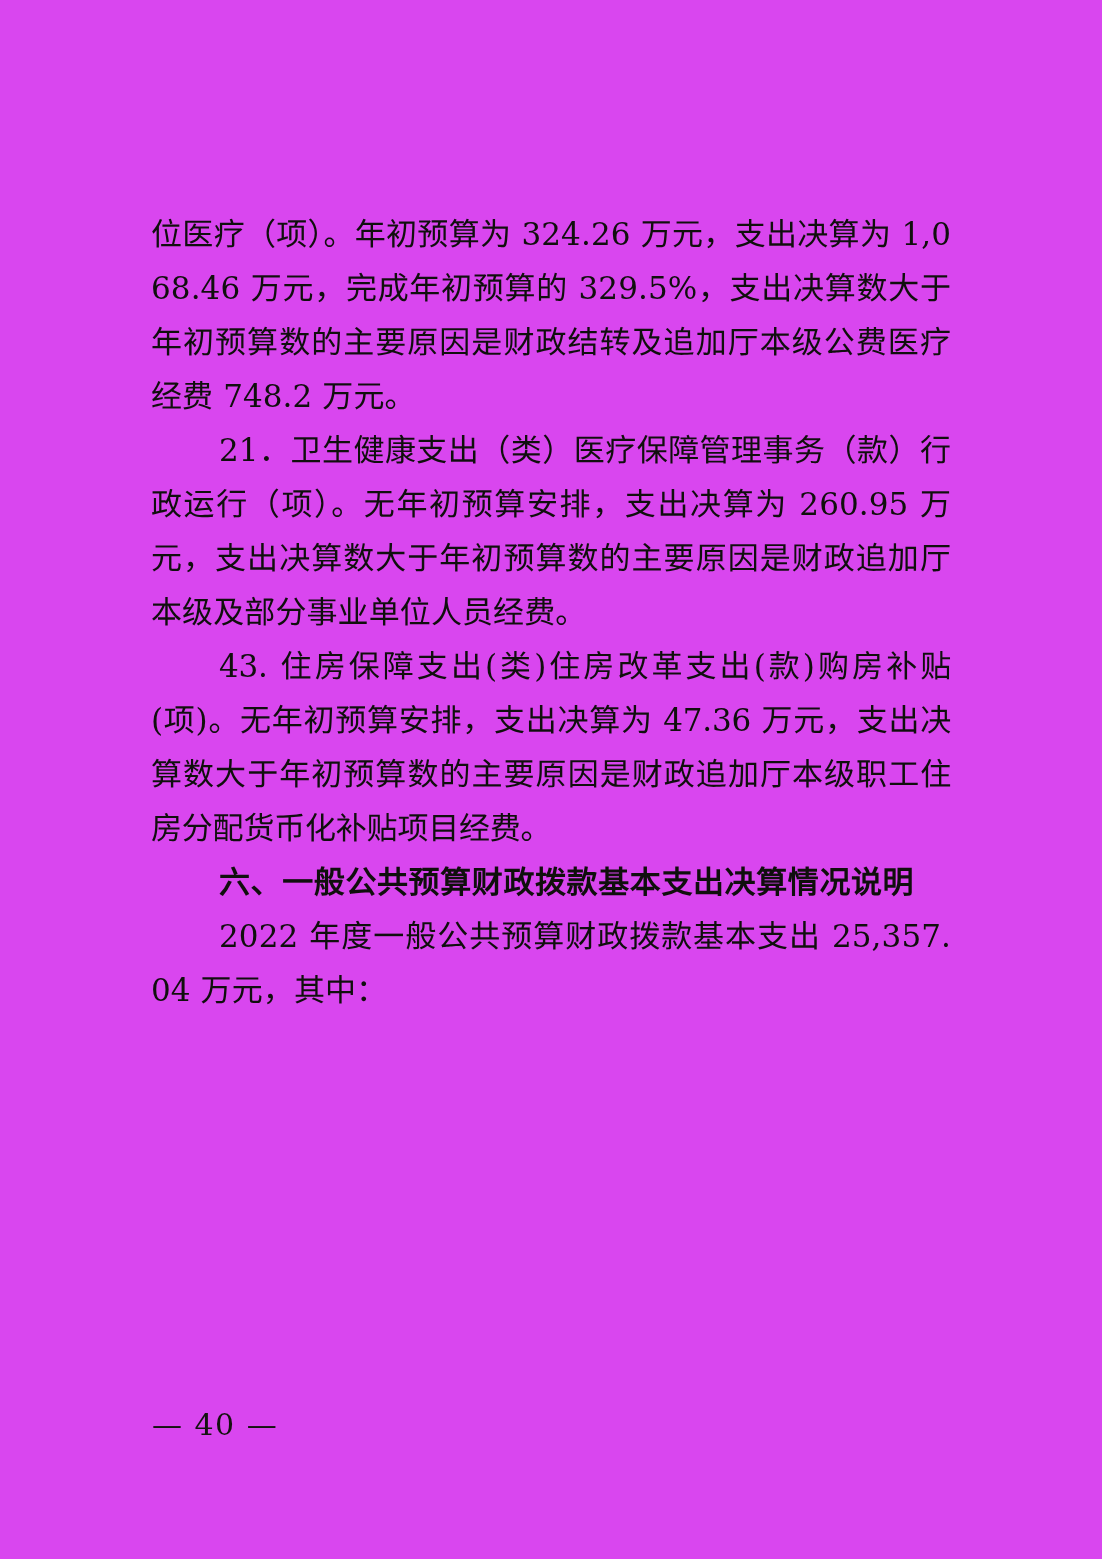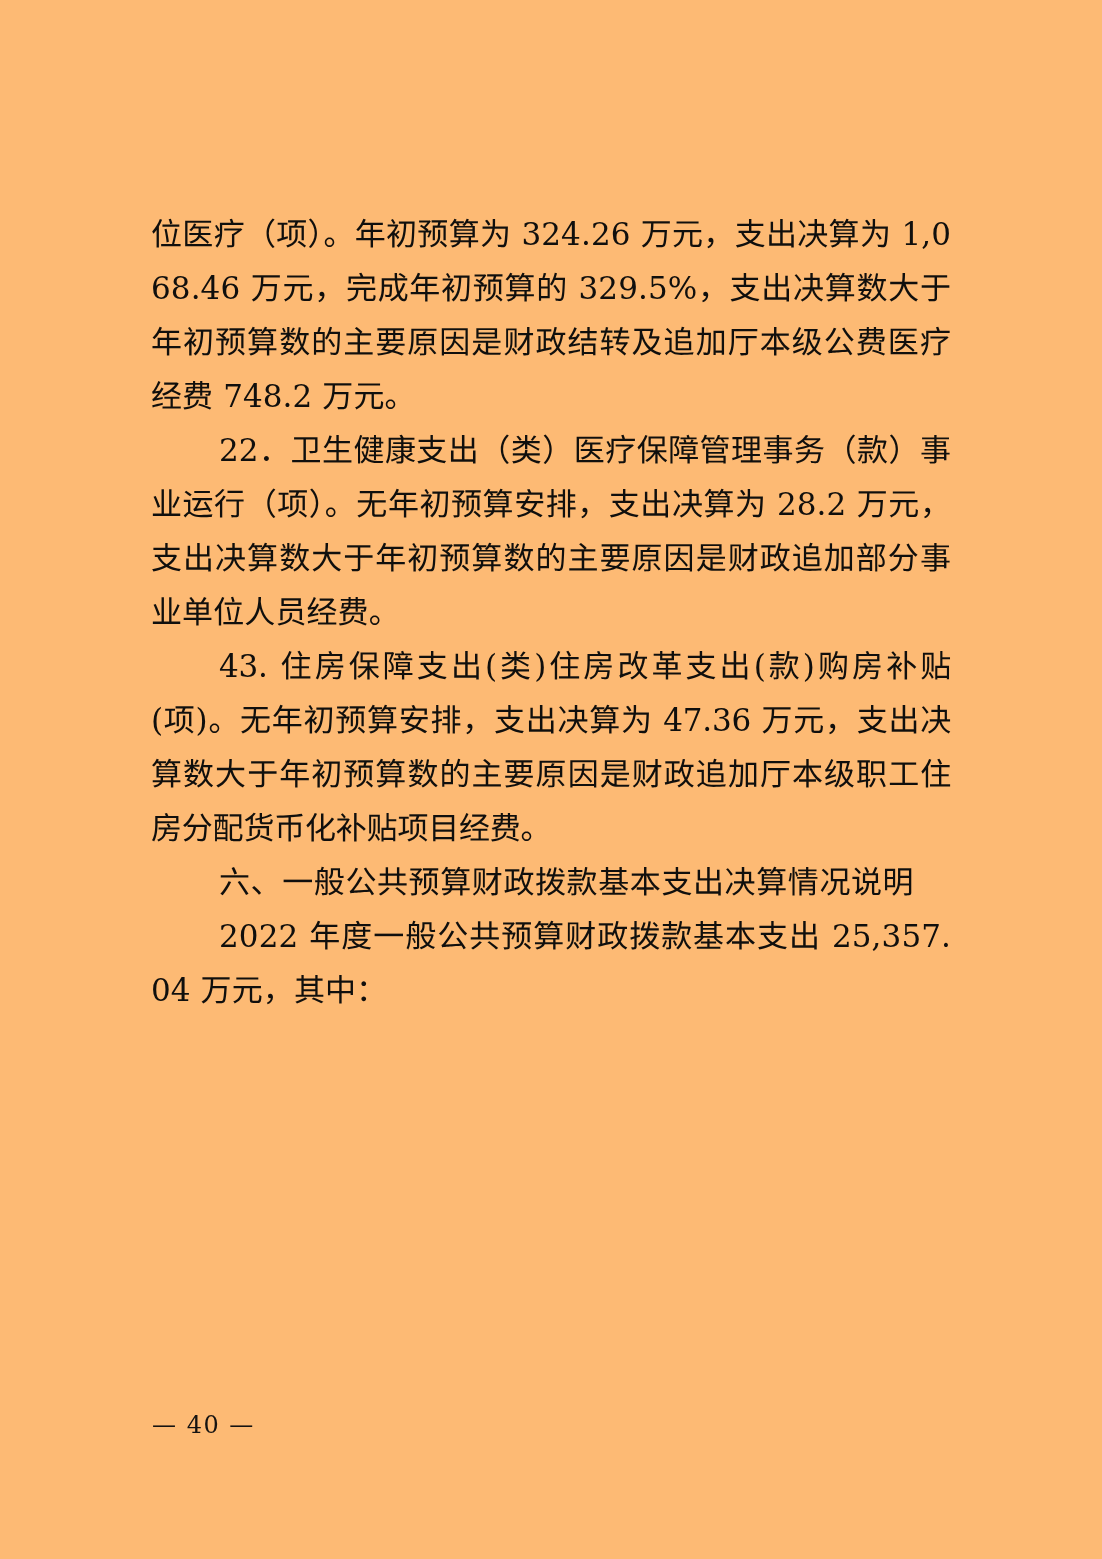--- a/index.html
+++ b/index.html
@@ -7,21 +7,21 @@
     margin: 0;
     padding: 0;
     background: #ffffff;
   }
 
   .page {
     position: relative;
     width: 1102px;
     height: 1559px;
     margin: 0 auto;
-    background: #fdba74;
+    background: #d946ef;
     overflow: hidden;
     font-family: "DejaVu Serif", "Liberation Serif", serif;
     color: #100f0d;
     -webkit-font-smoothing: antialiased;
   }
 
   
   .text-column {
     position: absolute;
     left: 151px;
@@ -39,55 +39,55 @@
     letter-spacing: 0.1px;
     word-break: break-all;
     color: #100f0d;
   }
 
   .para.indent {
     text-indent: 68px;
   }
 
   .para.heading {
-    font-weight: 400;
+    font-weight: 700;
     text-indent: 68px;
     letter-spacing: 0.6px;
     text-align: right;
   }
 
   
   .para.tight {
     letter-spacing: -0.2px;
   }
 
   
   .page-number {
     position: absolute;
     left: 152px;
     top: 1403px;
-    font-size: 24px;
+    font-size: 30px;
     line-height: 44px;
     letter-spacing: 1.5px;
     color: #151311;
     white-space: pre;
   }
 </style>
 </head>
 <body>
 
 <div class="page">
 
   <div class="text-column">
 
     <p class="para">位医疗（项）。年初预算为 324.26 万元，支出决算为 1,068.46 万元，完成年初预算的 329.5%，支出决算数大于年初预算数的主要原因是财政结转及追加厅本级公费医疗经费 748.2 万元。</p>
 
 
+    <p class="para indent">21．卫生健康支出（类）医疗保障管理事务（款）行政运行（项）。无年初预算安排，支出决算为 260.95 万元，支出决算数大于年初预算数的主要原因是财政追加厅本级及部分事业单位人员经费。</p>
 
-    <p class="para indent">22．卫生健康支出（类）医疗保障管理事务（款）事业运行（项）。无年初预算安排，支出决算为 28.2 万元，支出决算数大于年初预算数的主要原因是财政追加部分事业单位人员经费。</p>
 
     <p class="para indent tight">43. 住房保障支出(类)住房改革支出(款)购房补贴(项)。无年初预算安排，支出决算为 47.36 万元，支出决算数大于年初预算数的主要原因是财政追加厅本级职工住房分配货币化补贴项目经费。</p>
 
     <p class="para heading">六、一般公共预算财政拨款基本支出决算情况说明</p>
 
     <p class="para indent">2022 年度一般公共预算财政拨款基本支出 25,357.04 万元，其中：</p>
 
   </div>
 
   <div class="page-number">— 40 —</div>

